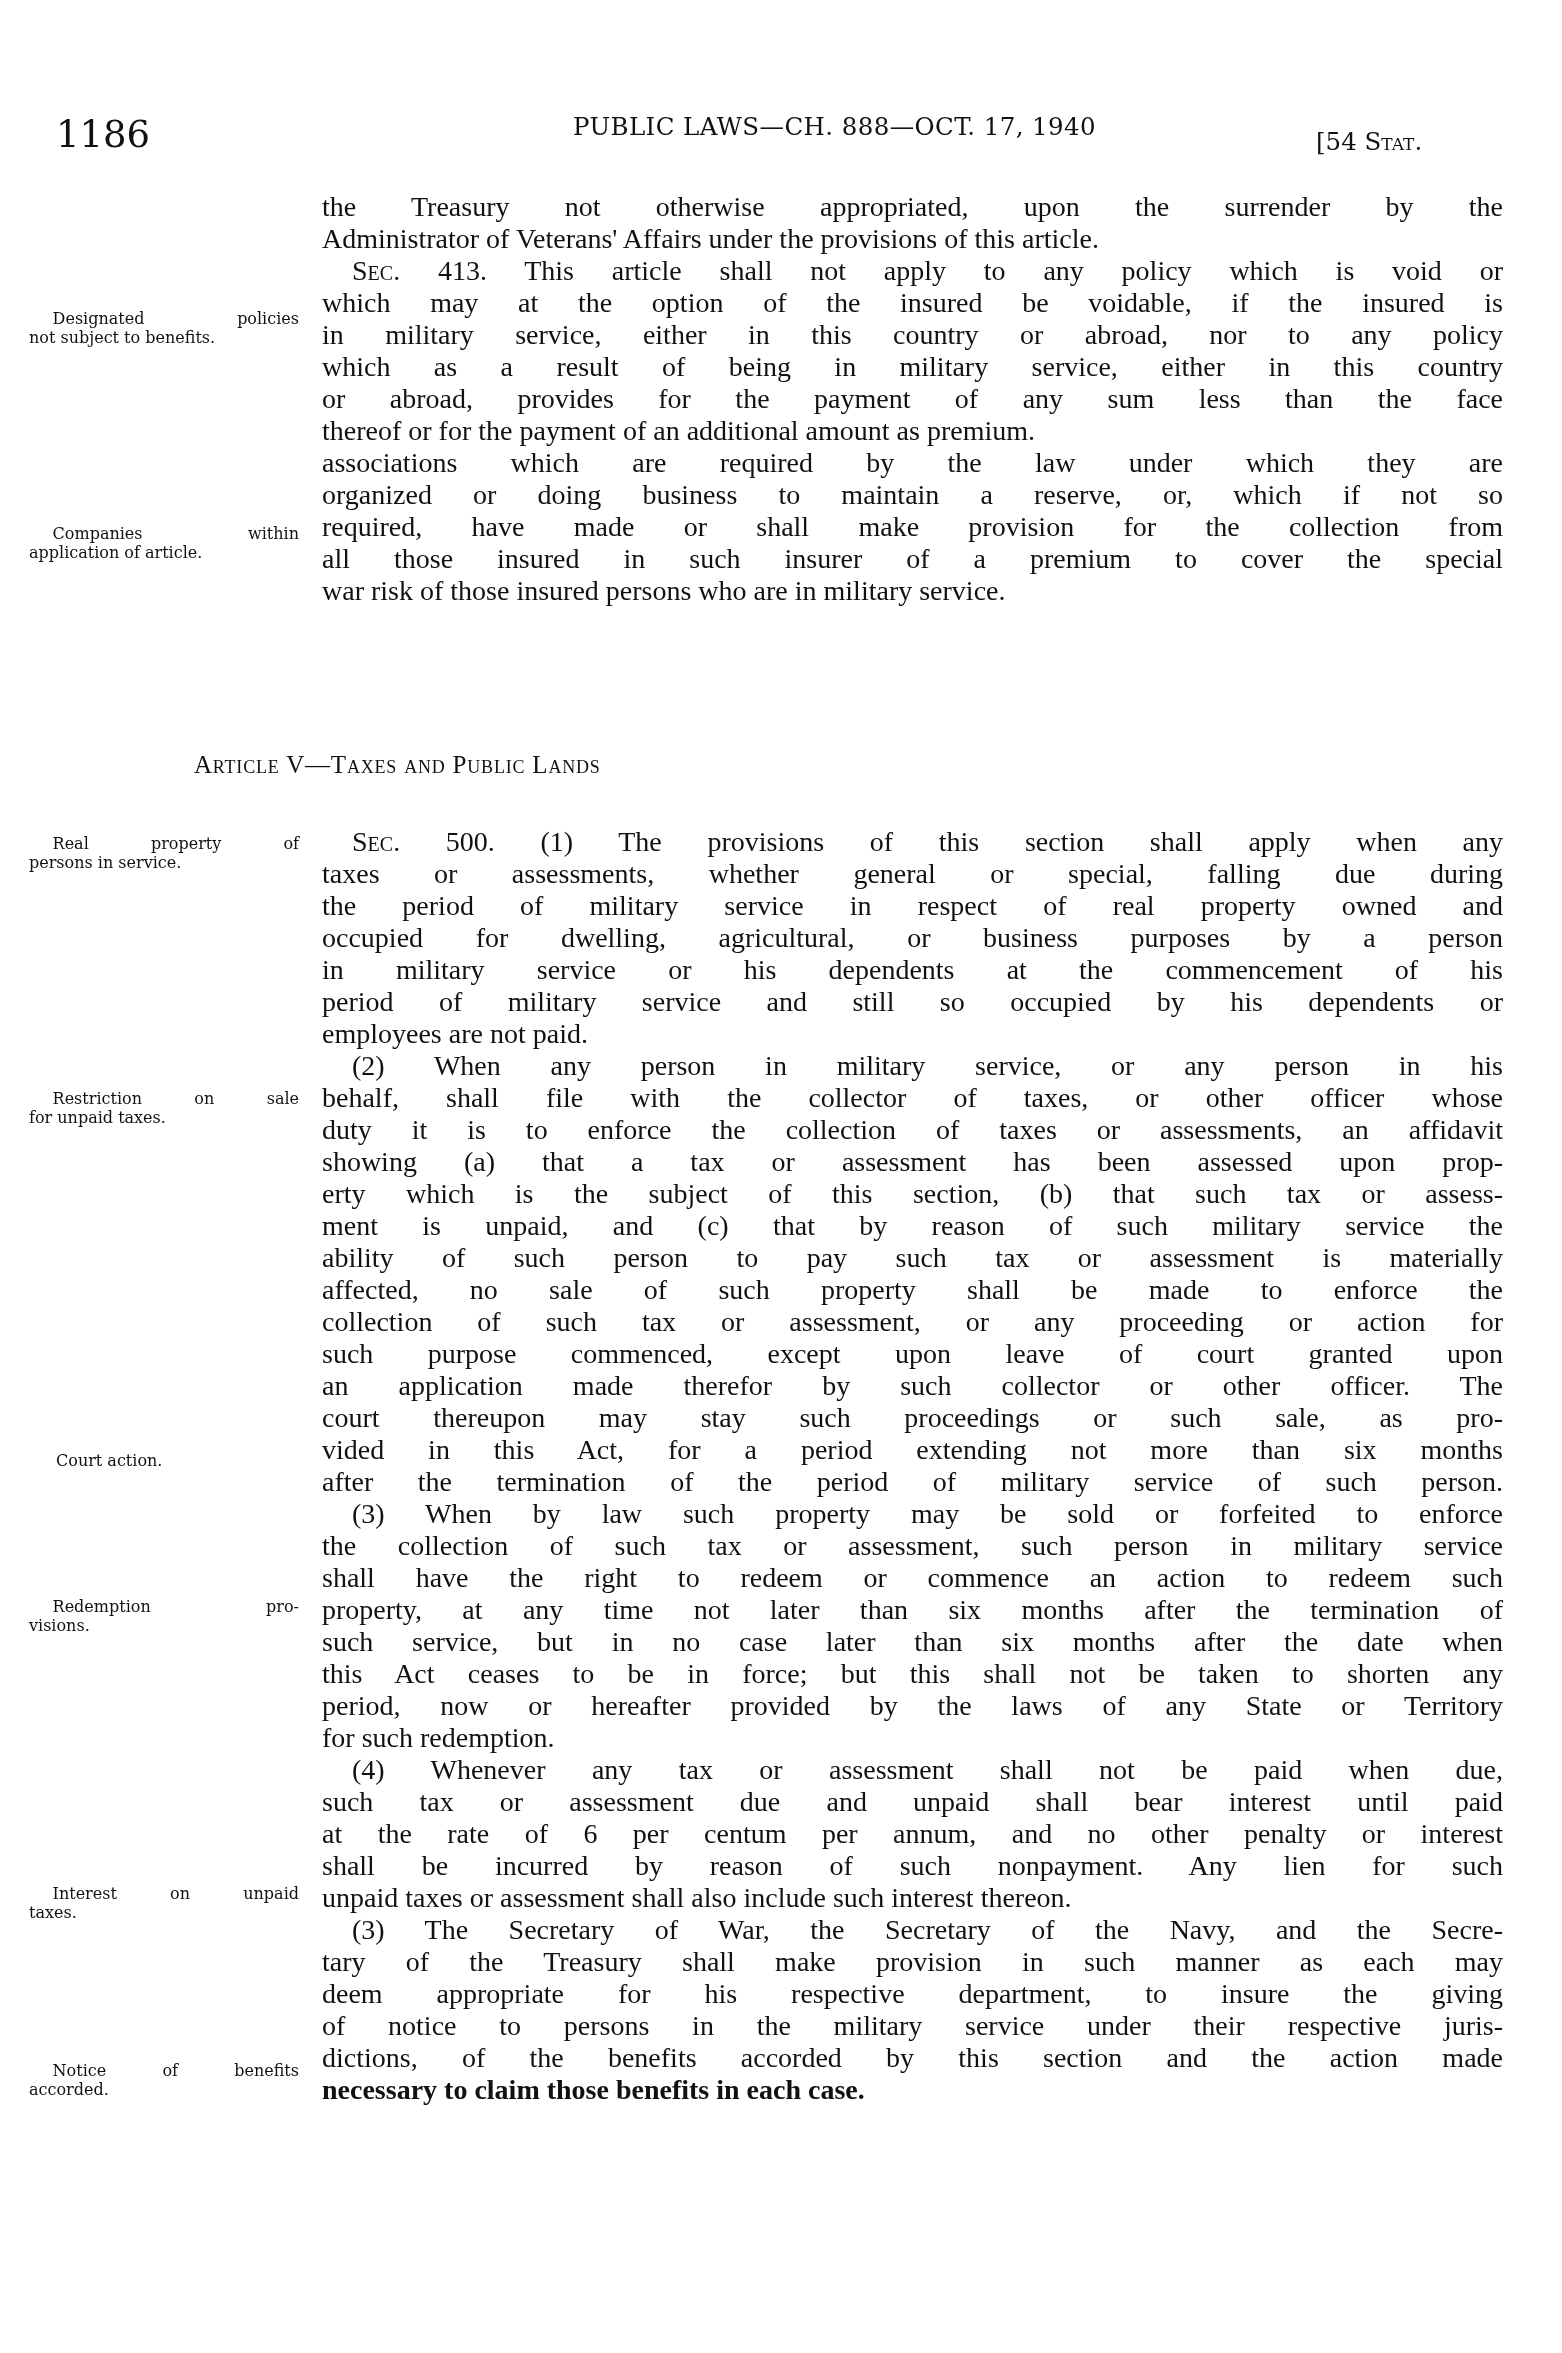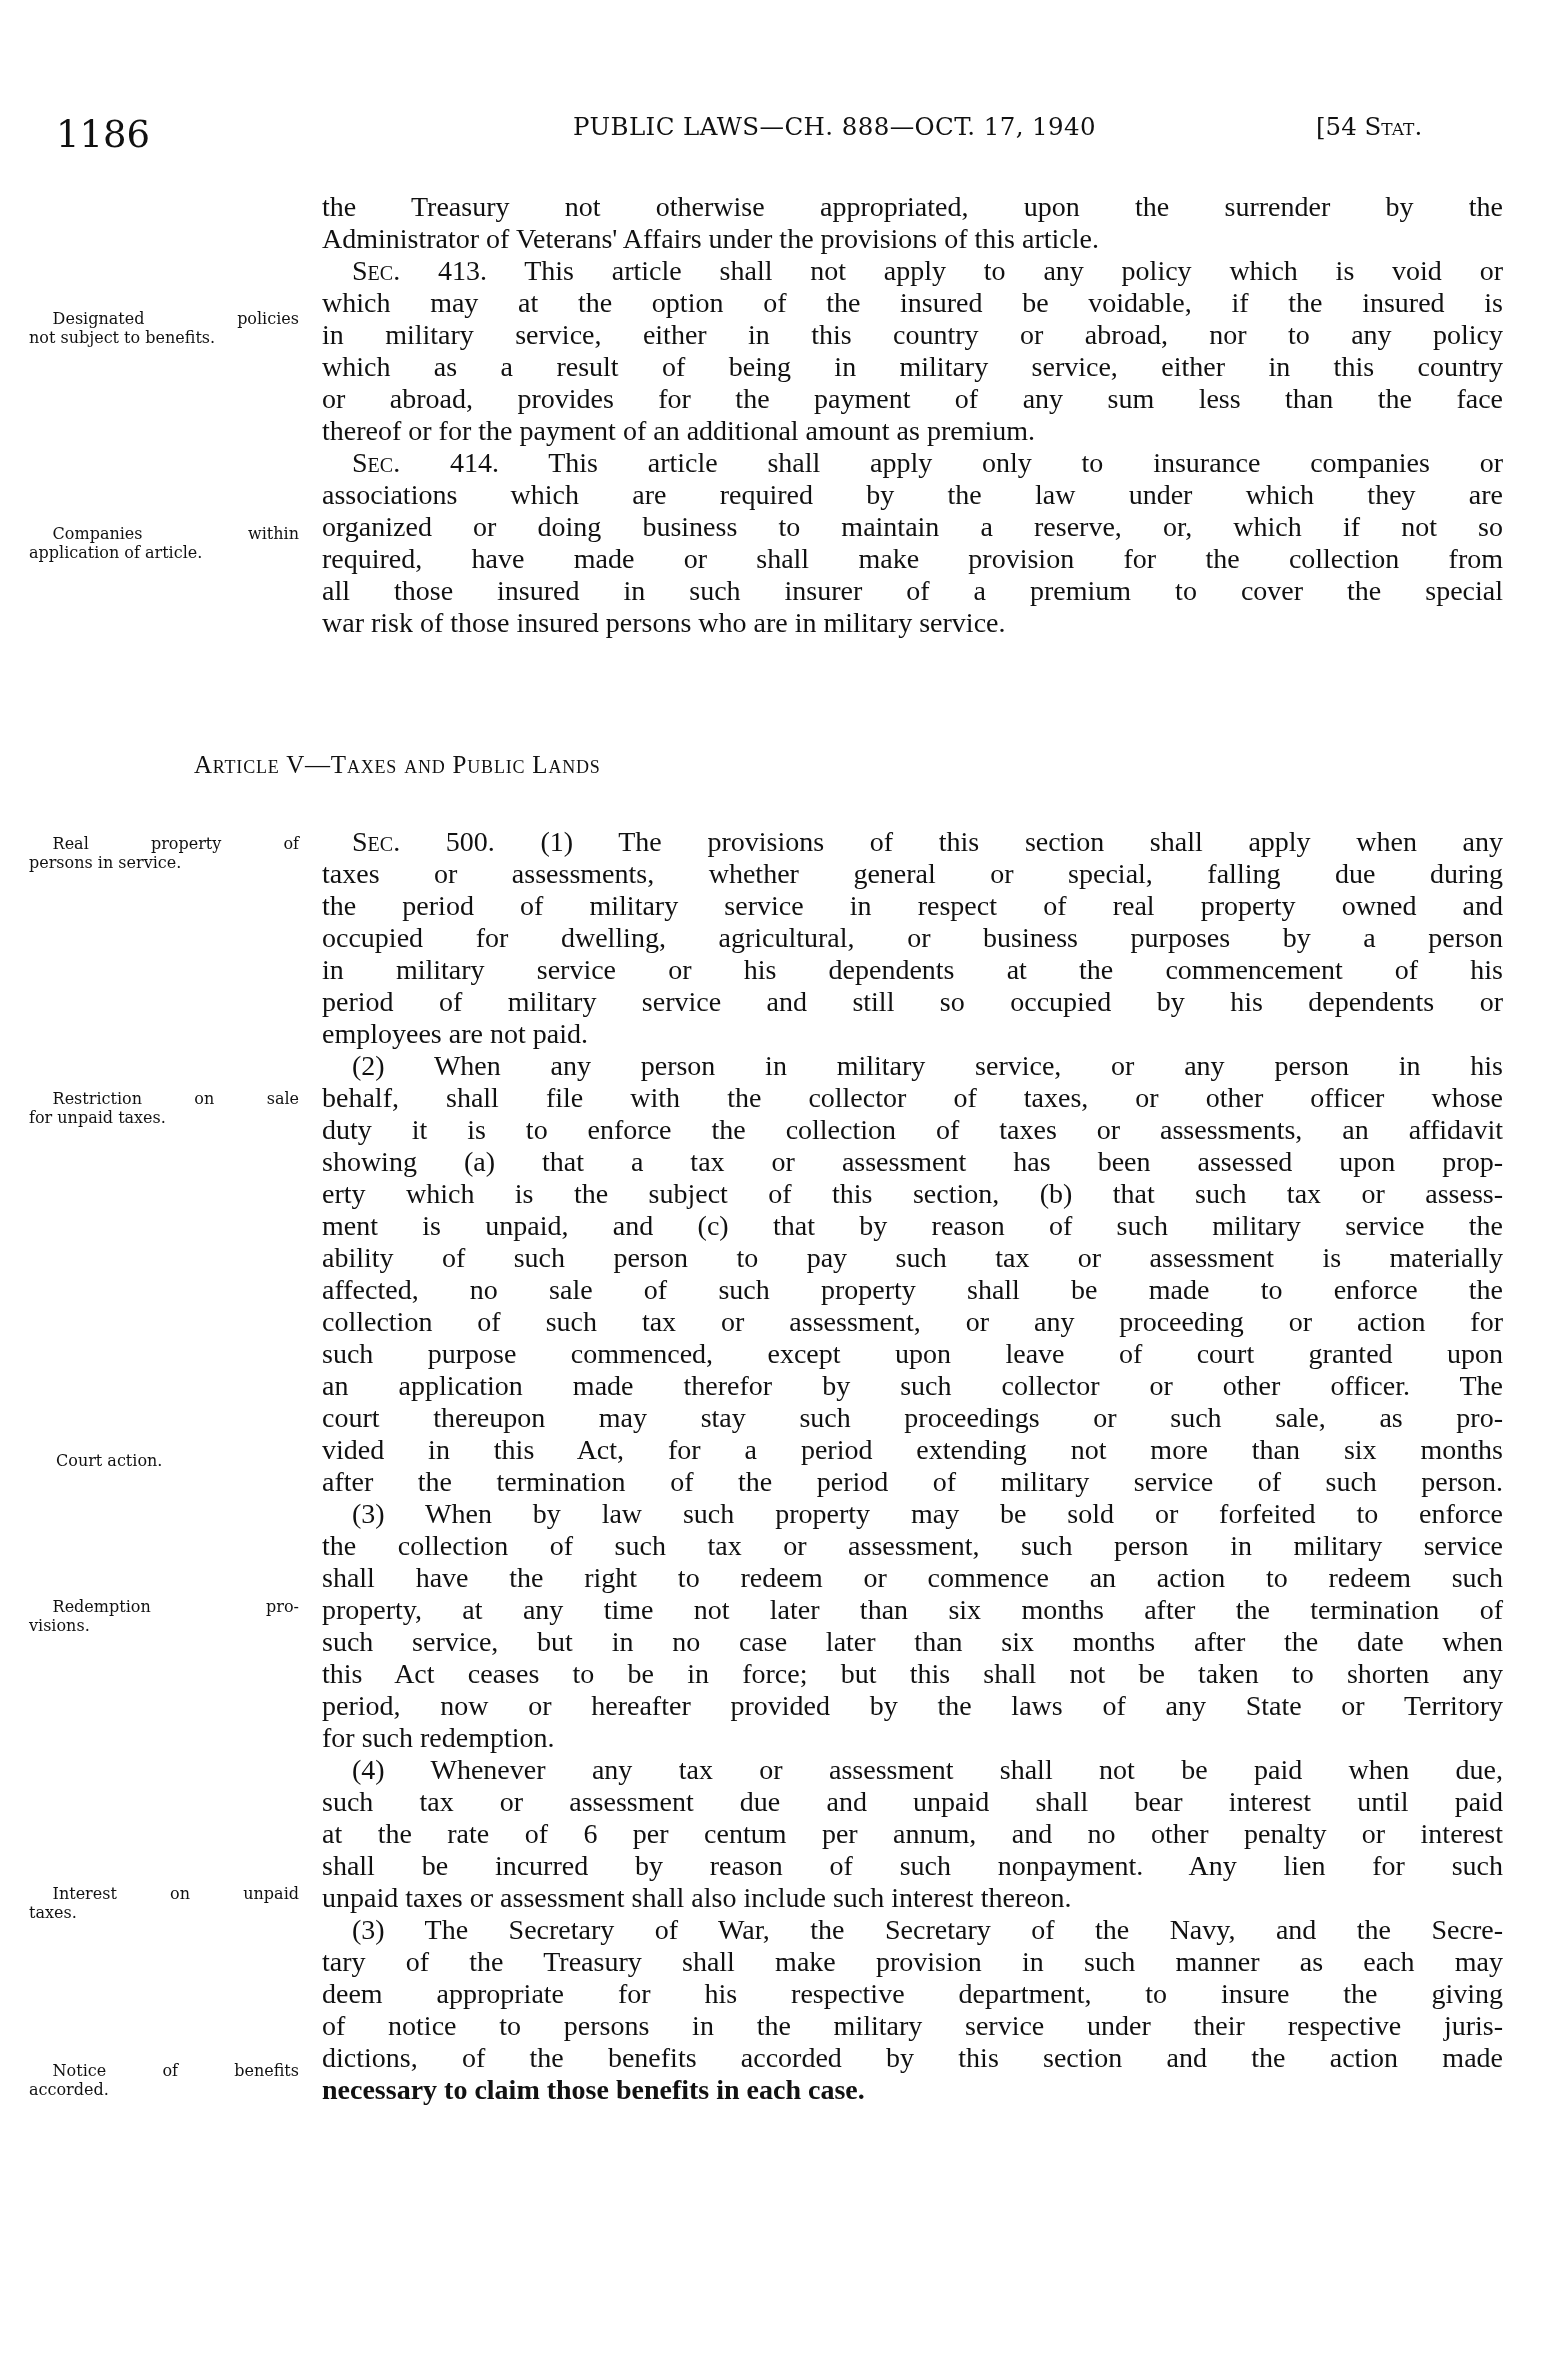--- a/index.html
+++ b/index.html
@@ -1,21 +1,21 @@
 <!DOCTYPE html>
 <html style="font-size:13.5px"><head>
 <meta charset="utf-8">
 <style>
   html, body { margin: 0; padding: 0; background: #ffffff; }
   body { width: 1563px; height: 2354px; position: relative; overflow: hidden;
          font-family: "DejaVu Serif", "Liberation Serif", serif; color: #111111; }
   .page-number { position: absolute; left: 56px; top: 115px; font-size: 37px; line-height: 40px; }
   .running-head { position: absolute; left: 573px; top: 110px; font-size: 24.5px; line-height: 34px; letter-spacing: 0.4px; }
   .stat-ref { position: absolute; left: 1316px; top: 110px; font-size: 24.5px; line-height: 34px; }
-  .sc { font-variant: small-caps; }
+  .sc { font-variant: small-caps; margin-top: 15px; }
   .body-col { position: absolute; left: 322px; width: 1181px; }
   .line { display: block; height: 32px; line-height: 32px; font-size: 28px;
           text-align: justify; text-align-last: justify; white-space: nowrap; overflow: visible;
           font-family: "Liberation Serif", "DejaVu Serif", serif; }
   .line.last { text-align-last: left; }
   .line.indent { padding-left: 30px; }
   .line.bold { font-weight: bold; }
   .heading { position: absolute; left: 0; width: 1563px; text-align: left; font-size: 25px;
              font-variant: small-caps; letter-spacing: 0.8px; font-family: "Liberation Serif", serif; padding-left: 194px; box-sizing: border-box; }
   .note { position: absolute; width: 270px; right: calc(1563px - 299px); font-size: 16px; line-height: 18.6px;
@@ -65,21 +65,20 @@
   <span class="line">the Treasury not otherwise appropriated, upon the surrender by the</span>
   <span class="line last">Administrator of Veterans' Affairs under the provisions of this article.</span>
 
   <span class="line indent"><span class="sc">Sec. 413.</span> <span>This article shall not apply to any policy which is void or</span></span>
   <span class="line">which may at the option of the insured be voidable, if the insured is</span>
   <span class="line">in military service, either in this country or abroad, nor to any policy</span>
   <span class="line">which as a result of being in military service, either in this country</span>
   <span class="line">or abroad, provides for the payment of any sum less than the face</span>
   <span class="line last">thereof or for the payment of an additional amount as premium.</span>
 
-  <span class="line indent"><span class="sc">Sec. 414.</span> <span>This article shall apply only to insurance companies or</span></span>
   <span class="line">associations which are required by the law under which they are</span>
   <span class="line">organized or doing business to maintain a reserve, or, which if not so</span>
   <span class="line">required, have made or shall make provision for the collection from</span>
   <span class="line">all those insured in such insurer of a premium to cover the special</span>
   <span class="line last">war risk of those insured persons who are in military service.</span>
 </div>
 
 <div class="heading" style="top:751px">Article V—Taxes and Public Lands</div>
 
 <div class="body-col" style="top:826px">

